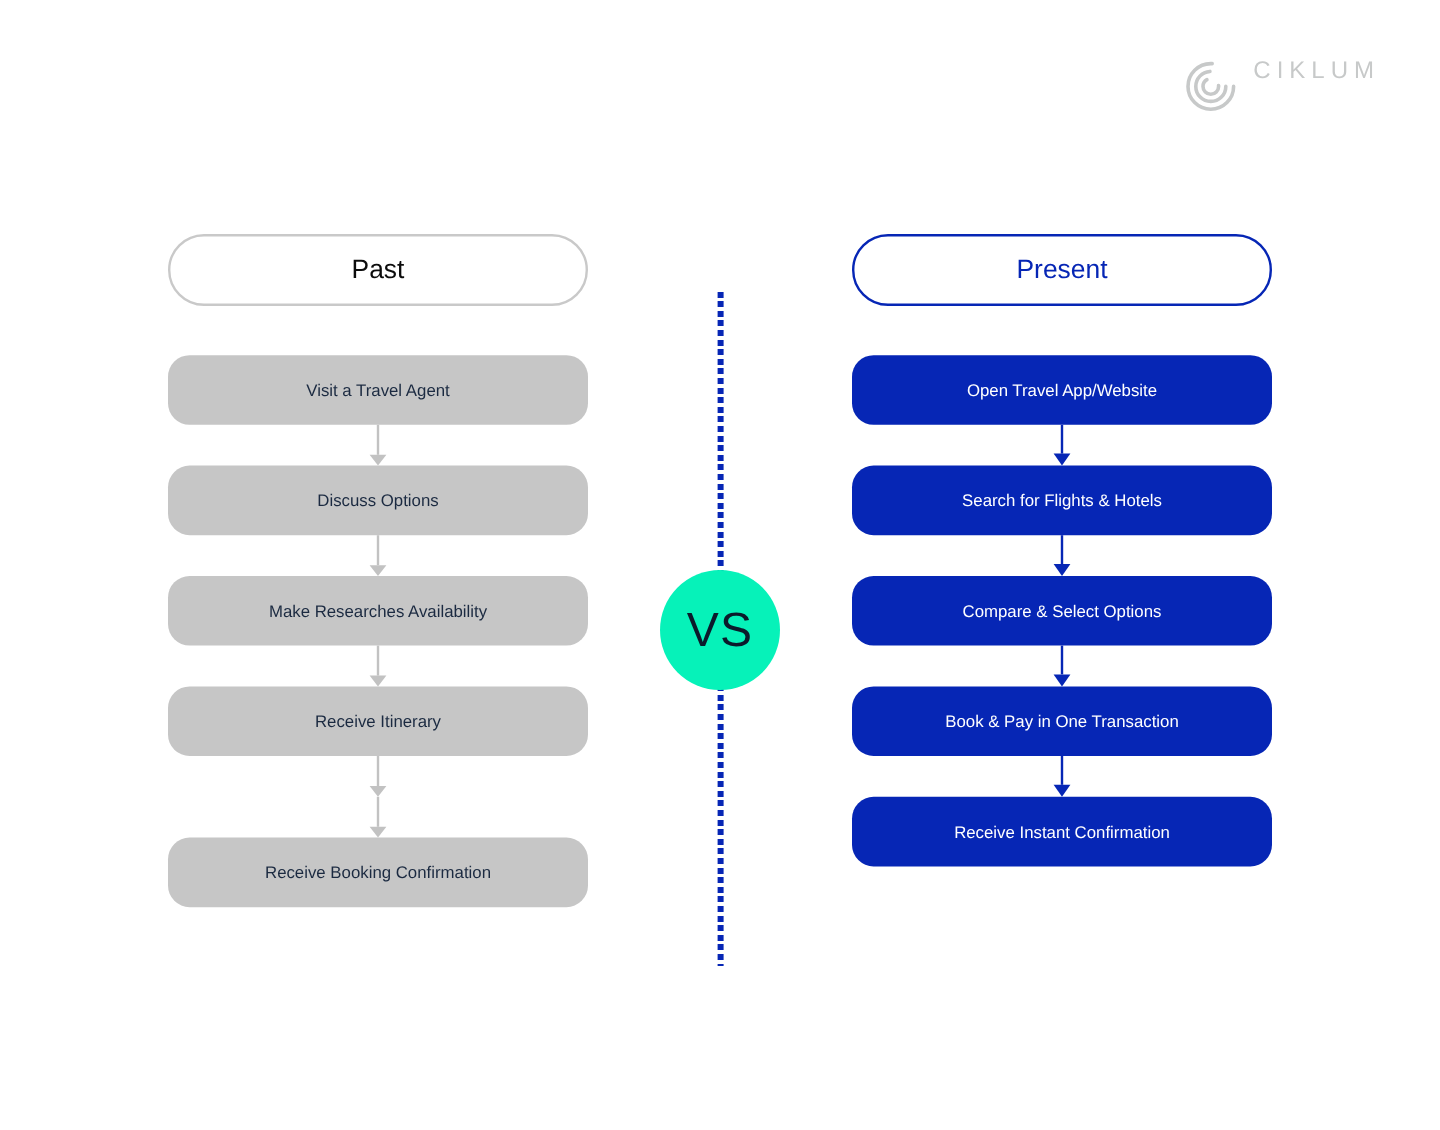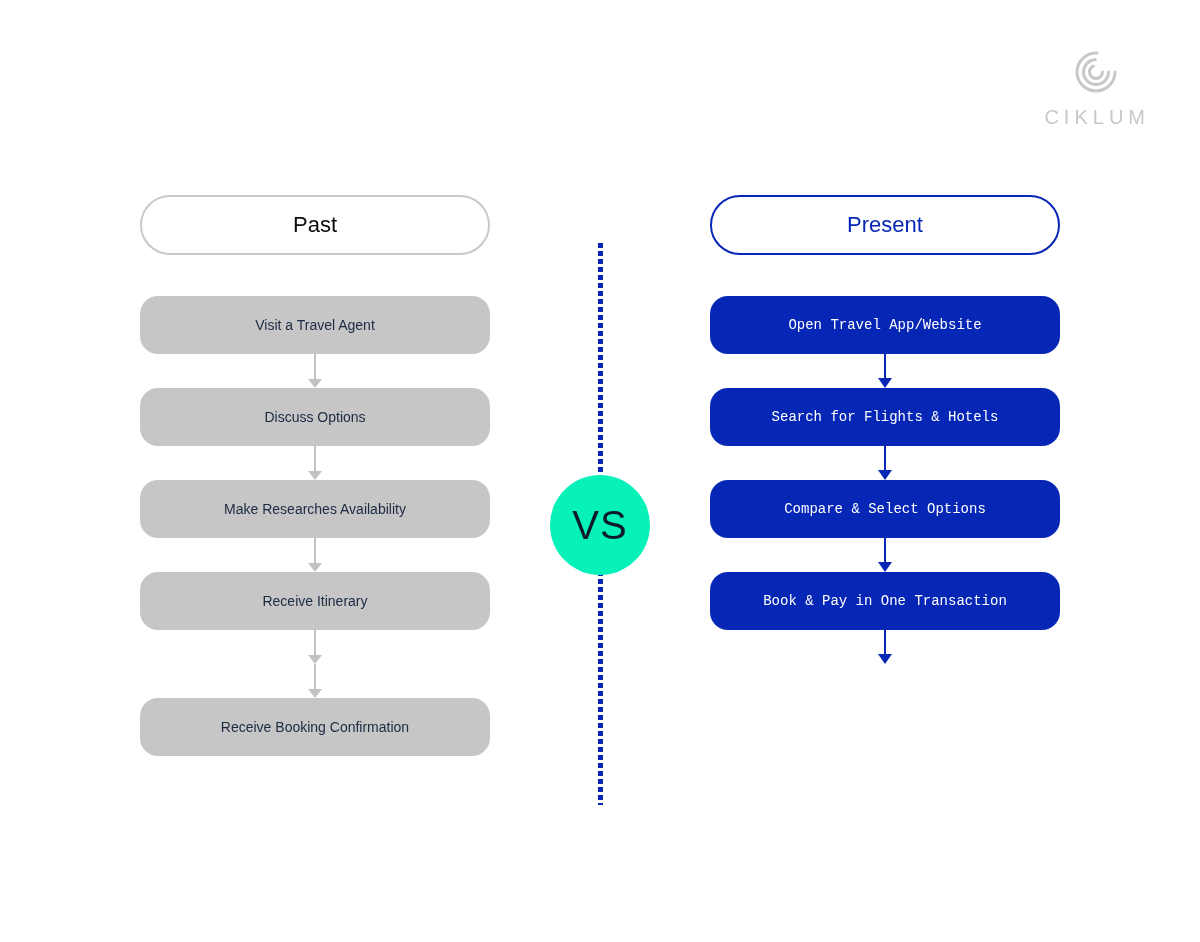--- a/index.html
+++ b/index.html
@@ -18,21 +18,21 @@
   .canvas{
     position:relative;
     width:1200px;height:942px;
     background:var(--white);
     overflow:hidden;
   }
 
   
   .logo{
     position:absolute; top:48px; right:50px;
-    display:flex; align-items:center; gap:12px;flex-direction:column;
+    display:flex; gap:12px;
   }
   .logo svg{display:block;}
   .logo .brand{
     color:var(--logo-gray);
     font-size:20px;
     letter-spacing:5px;
     font-weight:400;
   }
 
   
@@ -54,21 +54,21 @@
     color:var(--blue);
   }
 
   .box{
     height:58px; border-radius:18px;
     display:flex; align-items:center; justify-content:center;
     font-size:14px;
   }
   .box.first{margin-top:41px;}
   .box.past{background:var(--gray-box); color:var(--navy-text);}
-  .box.present{background:var(--blue); color:var(--white);font-family:Liberation Mono, monospace;}
+  .box.present{background:var(--blue); color:var(--white);}
 
   .arrow{
     height:34px;
     display:flex; flex-direction:column; align-items:center;
   }
   .arrow .stem{width:2px; flex:1;}
   .arrow .head{width:0;height:0;
     border-left:7px solid transparent;
     border-right:7px solid transparent;
   }
@@ -168,15 +168,16 @@
     <div class="box present">Compare &amp; Select Options</div>
     <div class="arrow blue">
         <div class="stem"></div>
         <div class="head"></div>
       </div>
     <div class="box present">Book &amp; Pay in One Transaction</div>
     <div class="arrow blue">
         <div class="stem"></div>
         <div class="head"></div>
       </div>
+    <div class="box present">Receive Instant Confirmation</div>
   </div>
 
 </div>
 
 </body></html>

